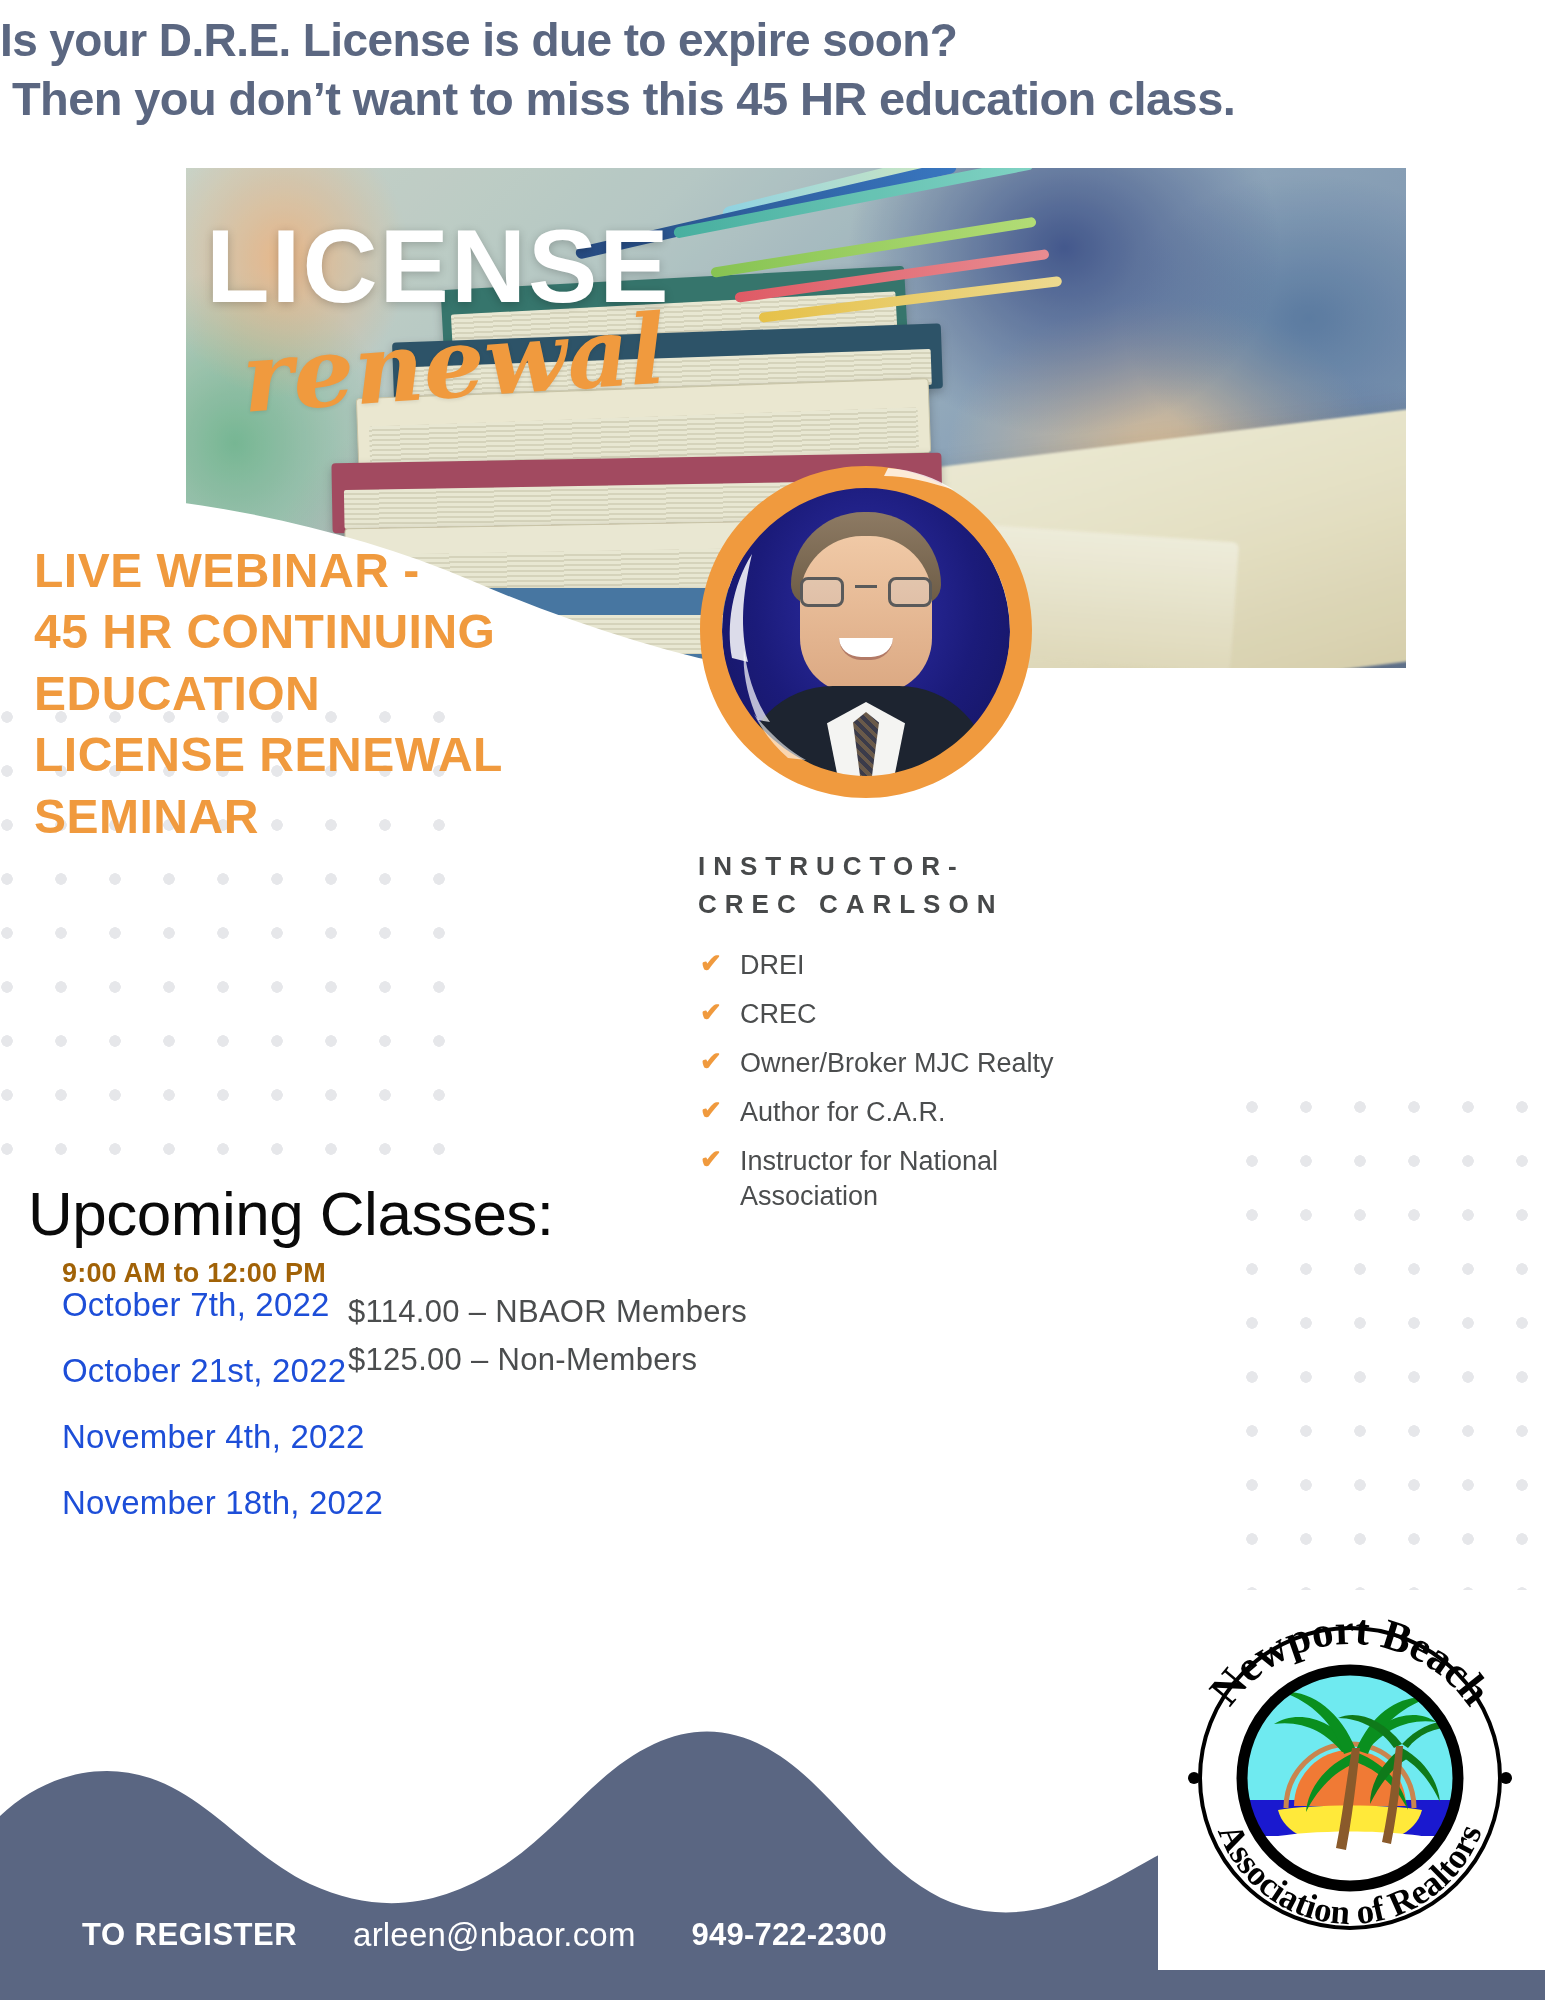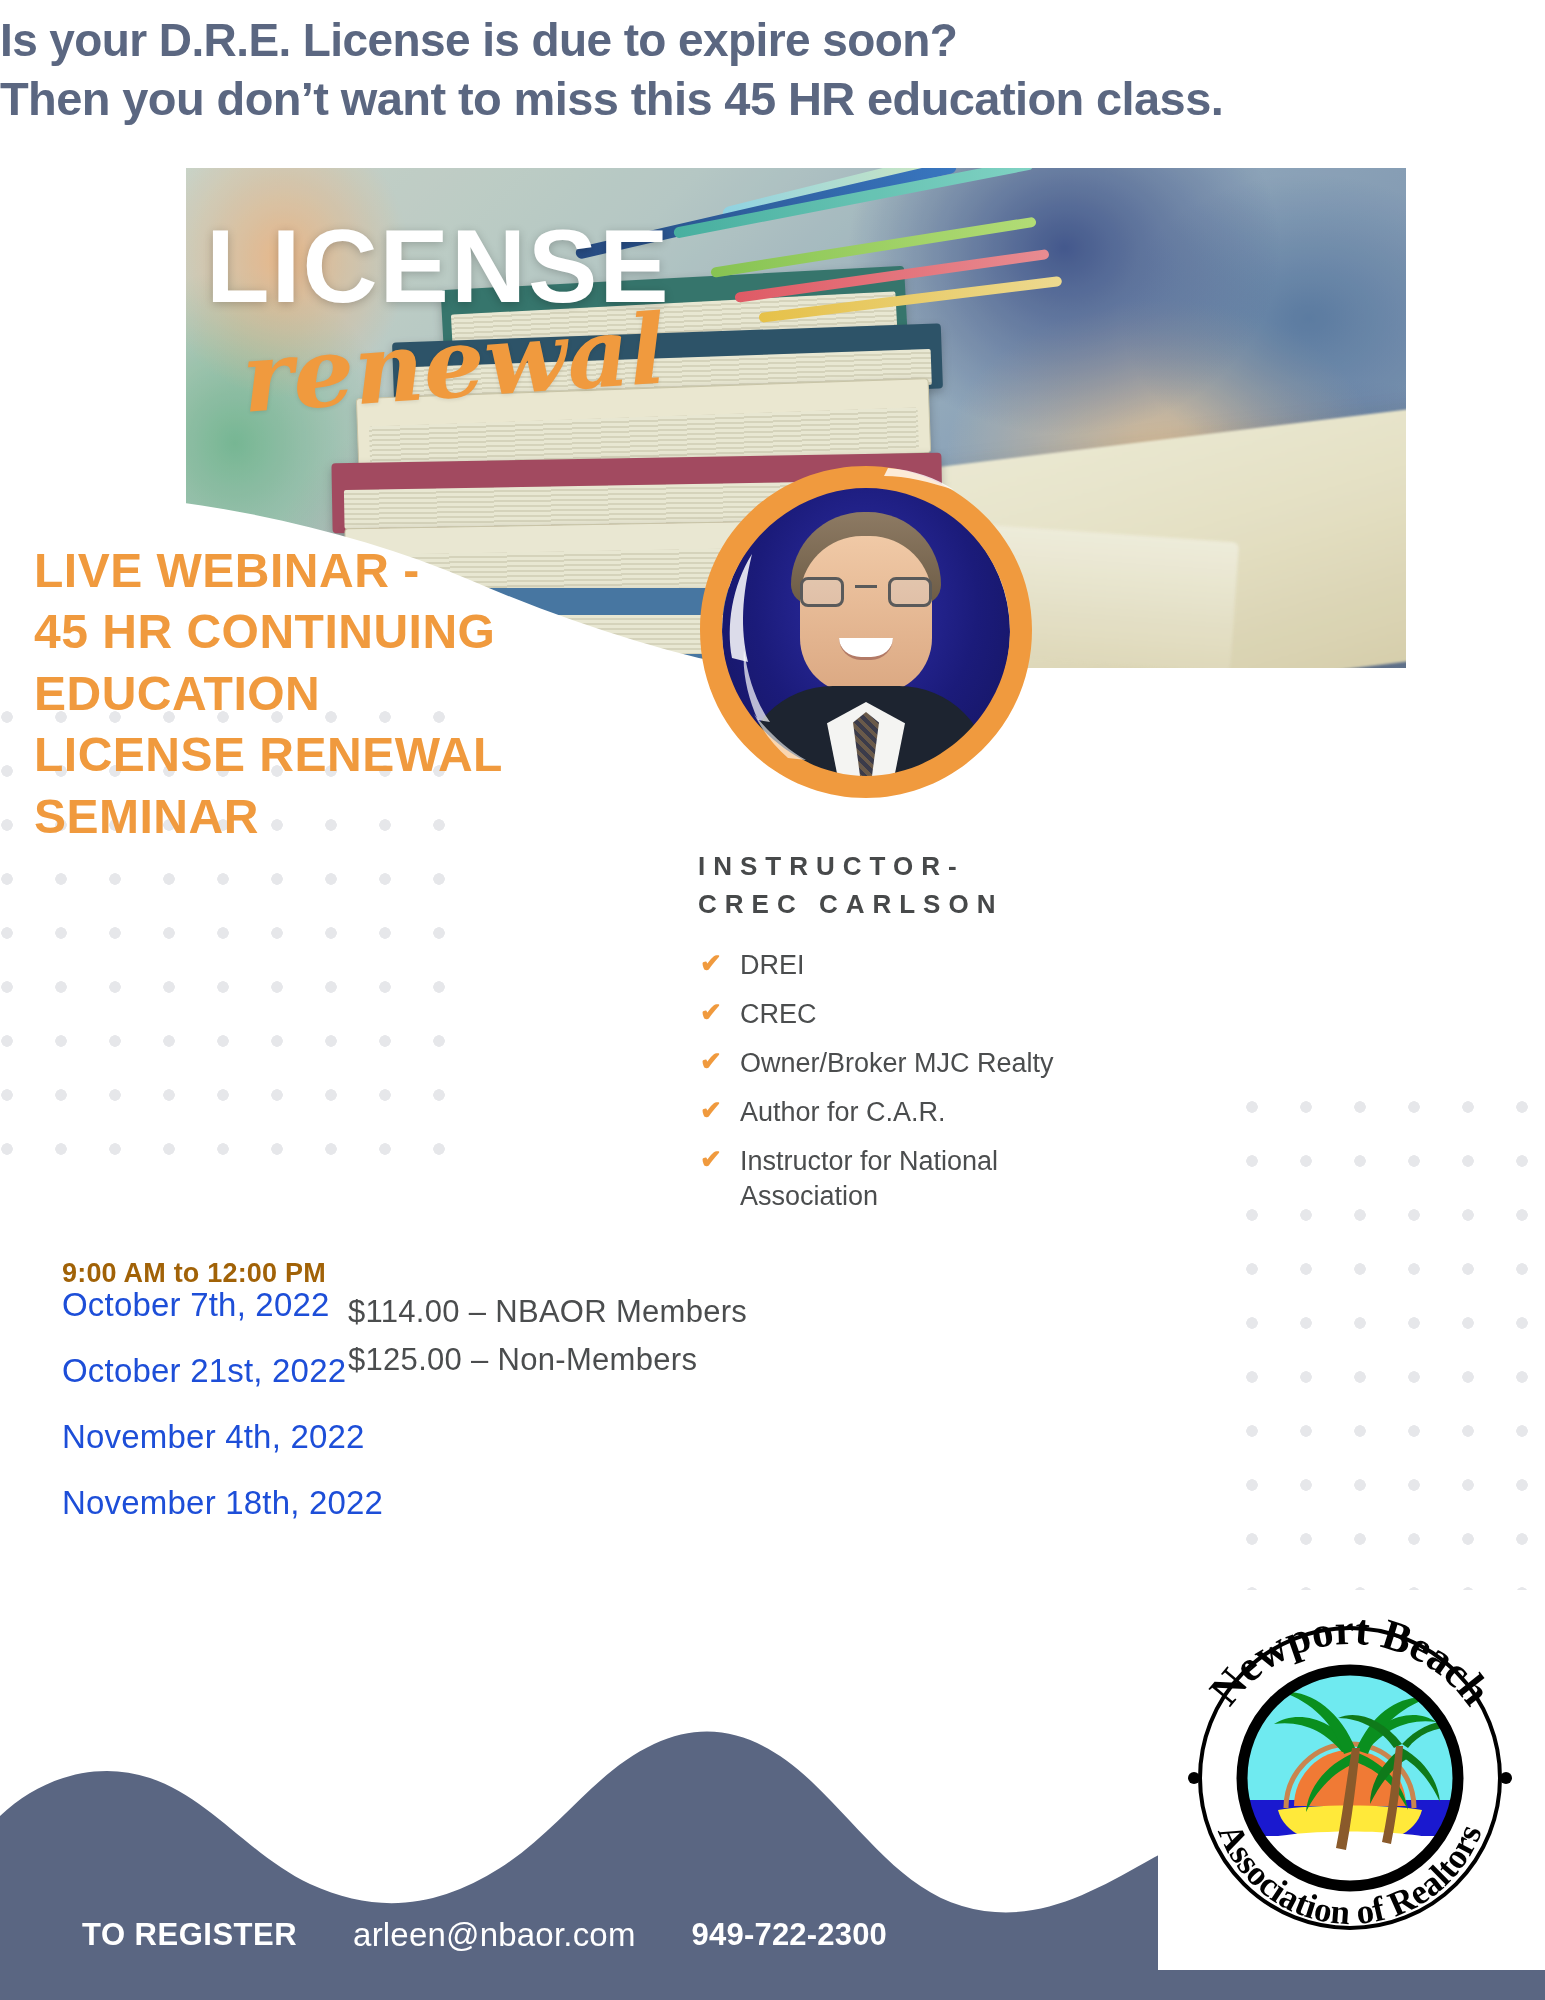--- a/index.html
+++ b/index.html
@@ -26,21 +26,21 @@
   #dots-right { right:-10px; top:1080px; width:330px; height:620px; }
 
   
   #headline {
     position:absolute; left:0; top:12px; width:1545px;
     text-align:left; color:#5b6781;
     font-weight:700; font-size:46px; line-height:1.25;
     font-stretch:condensed;
     letter-spacing:-0.6px;
   }
-  #headline .l2 { font-size:47px; }
+  #headline .l2 { font-size:47px;padding-left:12px; }
 
   
   #hero-wrap {
     position:absolute; left:186px; top:168px;
     width:1220px; height:500px;
     overflow:hidden;
   }
   #hero-photo {
     position:absolute; inset:0;
     background:
@@ -319,20 +319,21 @@
     <div class="cred">
       <span class="chk">✔</span>
       <span class="ctxt">Author for C.A.R.</span>
     </div>
     <div class="cred">
       <span class="chk">✔</span>
       <span class="ctxt">Instructor for National Association</span>
     </div>
   </div>
 
+  <div id="upcoming-title">Upcoming Classes:</div>
   <div id="time-line">9:00 AM to 12:00 PM</div>
   <div id="dates-list">
     <div>October 7th, 2022</div>
     <div>October 21st, 2022</div>
     <div>November 4th, 2022</div>
     <div>November 18th, 2022</div>
   </div>
 
   <div id="pricing">
     <div>$114.00 – NBAOR Members</div>

